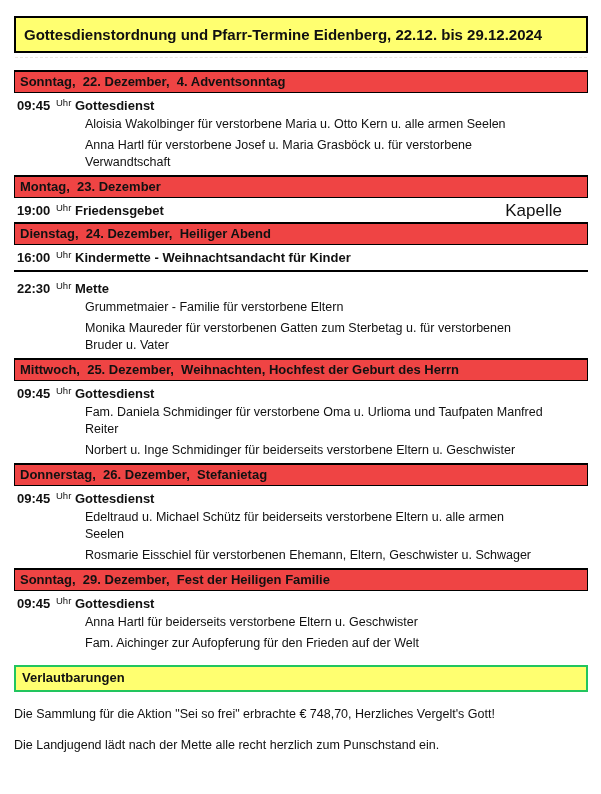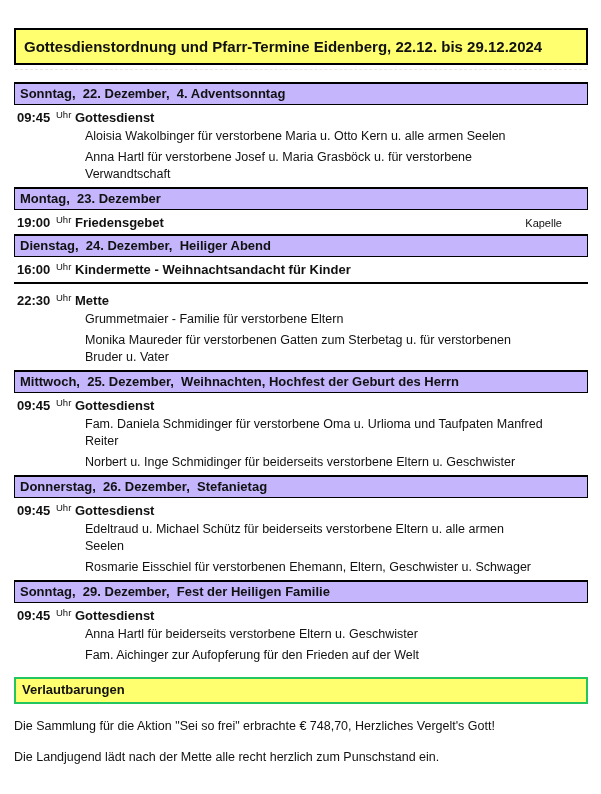--- a/index.html
+++ b/index.html
@@ -1,48 +1,48 @@
 <!DOCTYPE html>
 <html lang="de"><head>
 <meta charset="utf-8">
 <style>
   html,body{margin:0;padding:0;}
   body{
     width:601px;height:794px;overflow:hidden;background:#ffffff;
     font-family:"Liberation Sans","DejaVu Sans",sans-serif;
     color:#111;font-size:12.5px;
   }
-  .page{box-sizing:border-box;width:601px;height:794px;padding:28px 13px 0 14px;border-radius:24px;}
+  .page{box-sizing:border-box;width:601px;height:794px;padding:16px 13px 0 14px;border-radius:24px;}
 
   
   .title-banner{
     box-sizing:border-box;border:2px solid #000;background:#FFFF70;
     padding:8px 8px 8px 8px;font-size:15px;font-weight:bold;white-space:pre-wrap;
   }
   .hairline{border-top:1px dashed #ebe7df;margin:4px 1px 0 1px;height:0;}
   .gap-after-title{height:12px;}
 
   
   .section{margin-bottom:2px;}
   .section-header{
-    box-sizing:border-box;background:#c4b5fd;
+    box-sizing:border-box;background:#ef4444;
     border:1px solid #000;border-top:2px solid #000;
     padding:2px 4px 3px 5px;font-size:13px;font-weight:bold;
     white-space:pre-wrap;line-height:15px;
   }
 
   
   .event-row{
     display:flex;align-items:flex-start;
     padding:5px 26px 1px 3px;line-height:16px;
   }
   .event-time{font-weight:bold;font-size:13px;width:37px;flex:0 0 auto;}
   .uhr{font-size:9.5px;position:relative;top:-3px;margin:0 0 0 2px;flex:0 0 auto;width:19px;}
   .event-title{font-weight:bold;font-size:13px;}
-  .event-location{margin-left:auto;font-weight:normal;font-size:11px;}
+  .event-location{margin-left:auto;font-weight:normal;font-size:17px;}
   .event-divider{border-top:2px solid #000;margin:3px 0 2px 0;height:0;}
   .event-block.second{padding-top:2px;}
 
   
   .intentions{margin:1px 0 4px 71px;}
   .intention{max-width:458px;line-height:17px;margin:0 0 4px 0;}
 
   
   .announce-box{
     box-sizing:border-box;border:2px solid #22c55e;background:#FFFF70;

